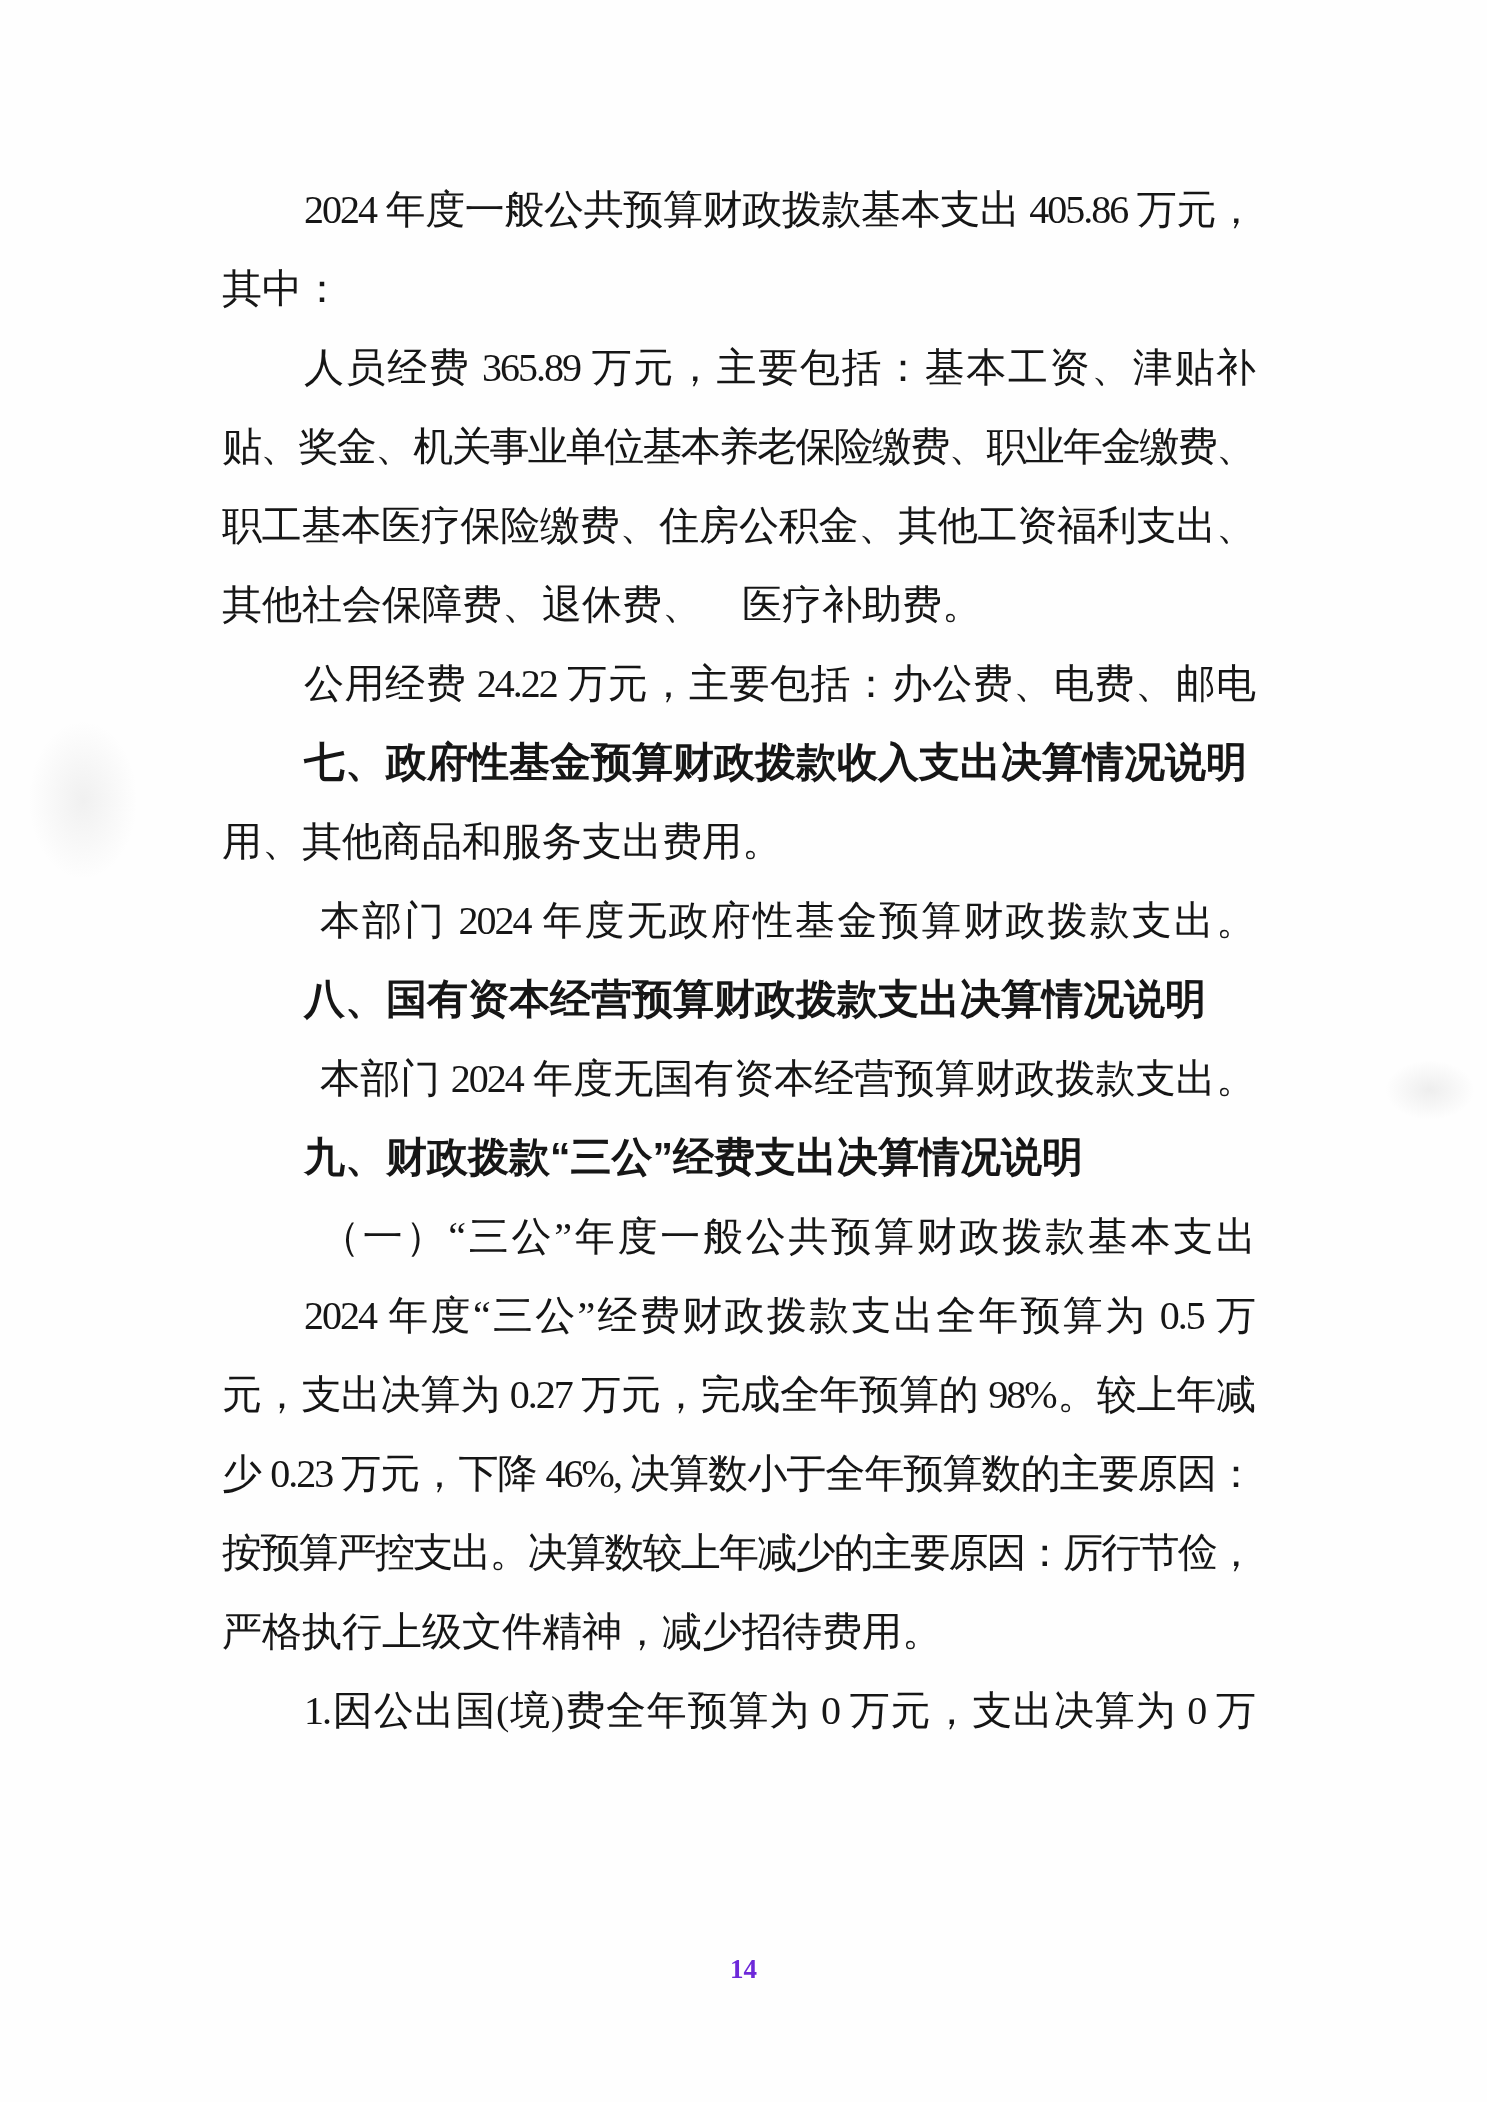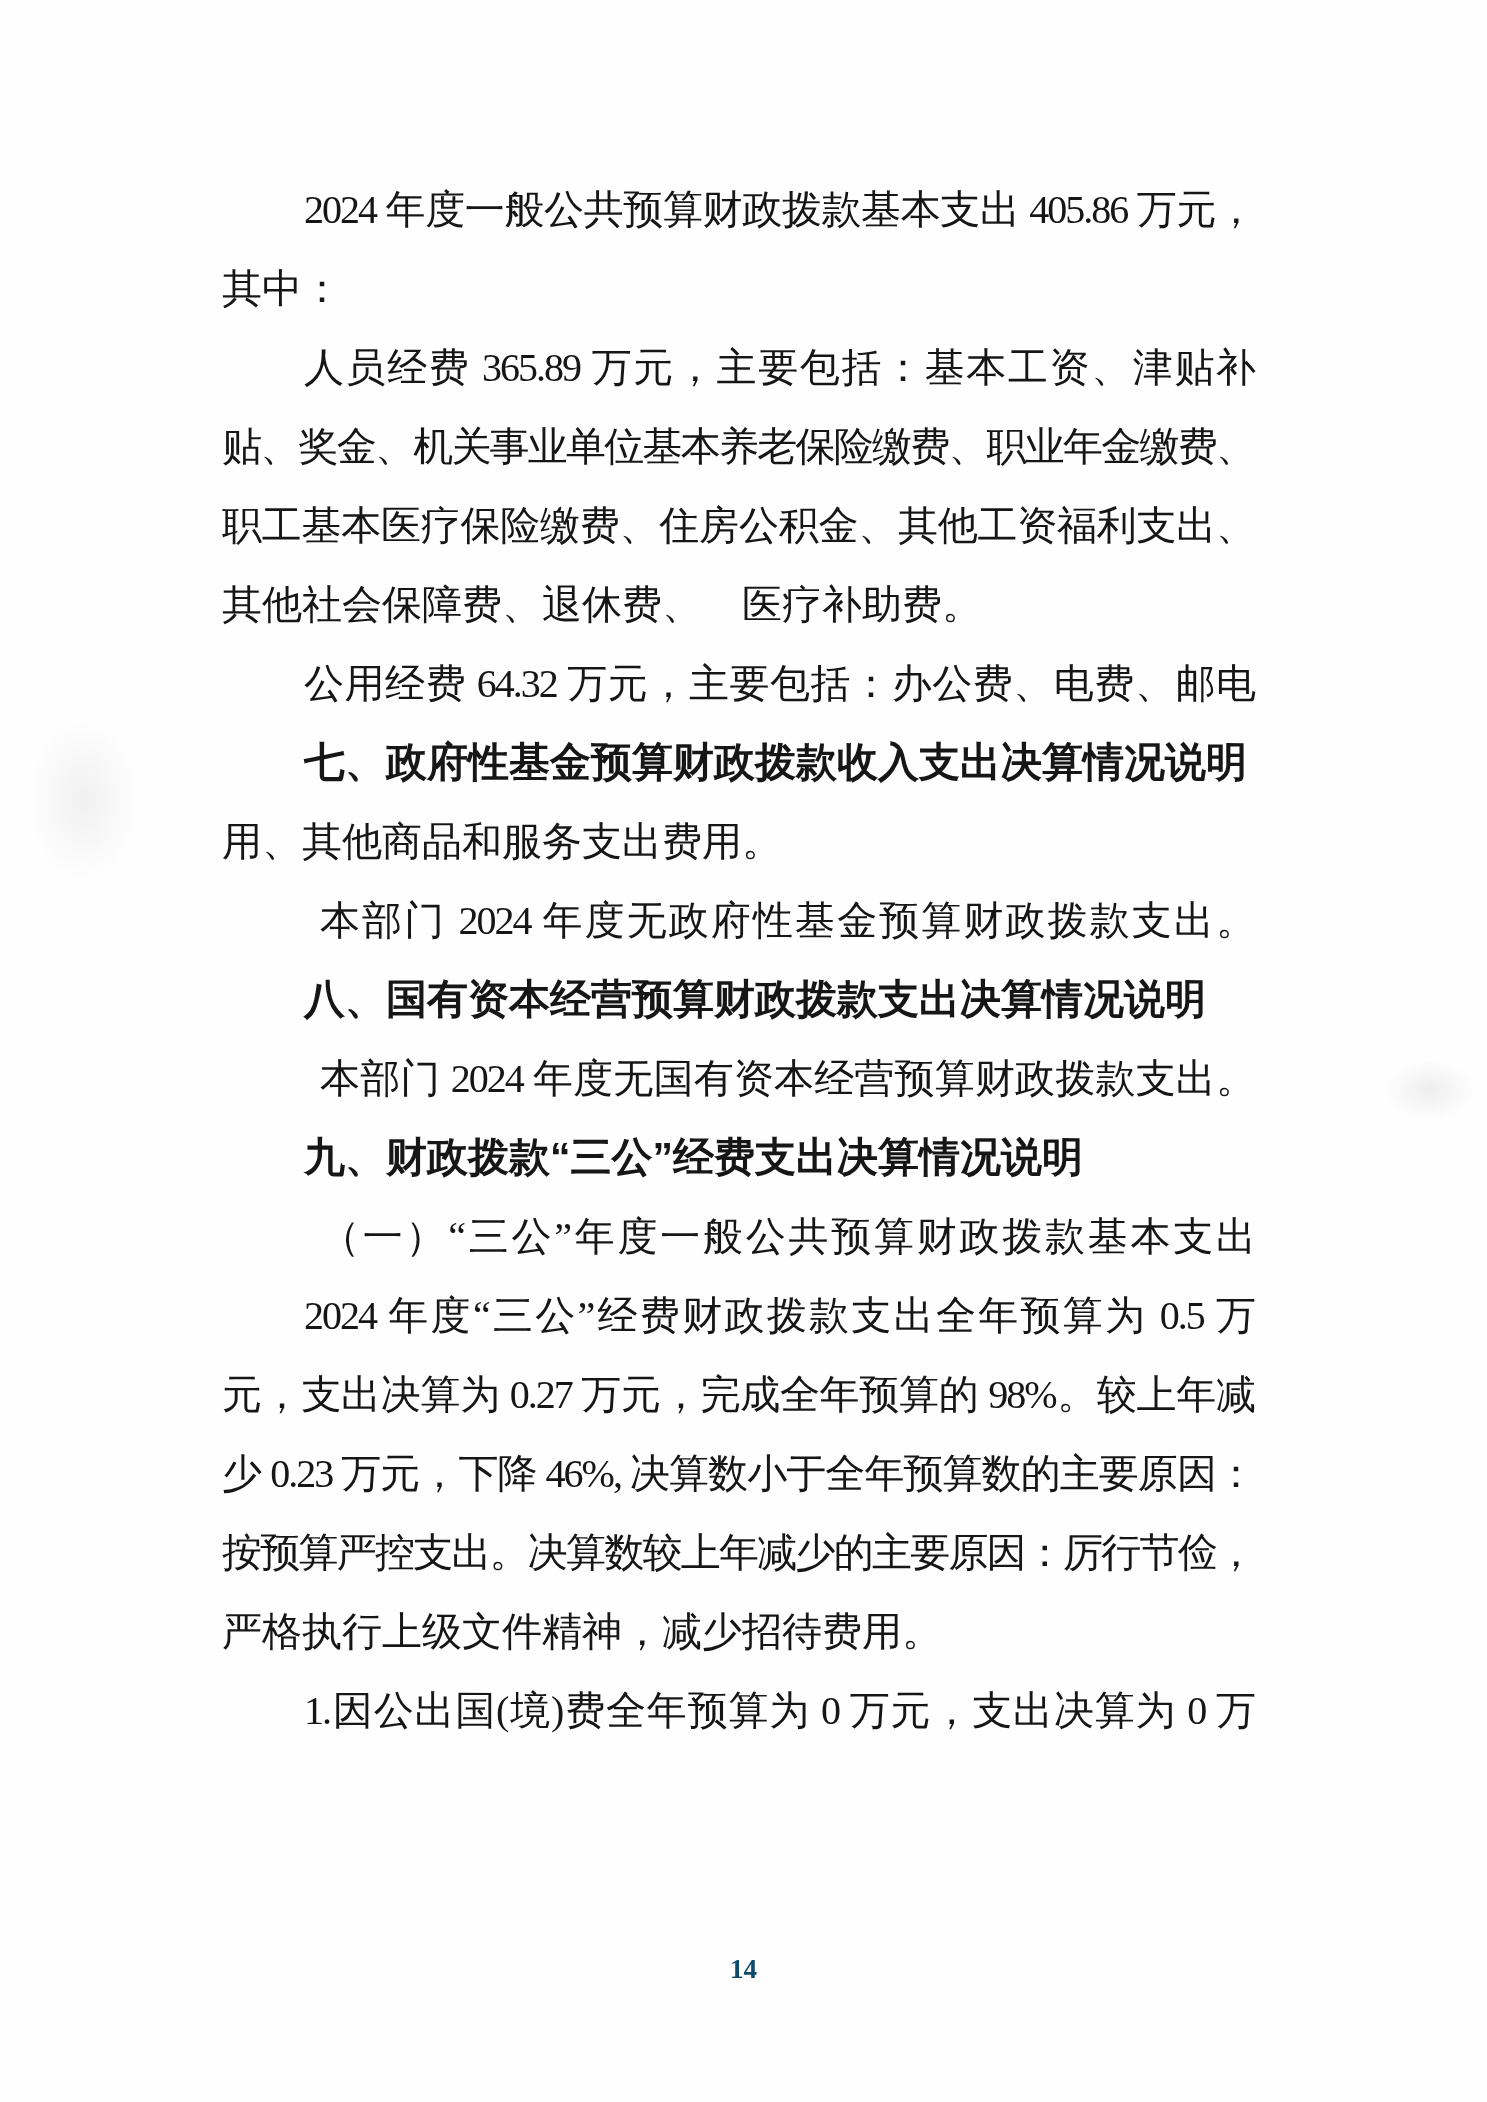--- a/index.html
+++ b/index.html
@@ -69,39 +69,39 @@
     top: 1948px;
     width: 100%;
     height: 42px;
     line-height: 42px;
     text-align: center;
   }
   .page-number {
     font-family: "Liberation Serif", "DejaVu Serif", serif;
     font-size: 27px;
     font-weight: 700;
-    color: #0c4a6e;
+    color: #6d28d9;
   }
 </style>
 </head>
 <body>
 
 <div class="page">
 
   <div class="smudge smudge-left"></div>
   <div class="smudge smudge-right"></div>
 
   <main class="text-block">
     <p class="ln ind fill">2024 年度一般公共预算财政拨款基本支出 405.86 万元，</p>
     <p class="ln">其中：</p>
     <p class="ln ind fill">人员经费 365.89 万元，主要包括：基本工资、津贴补</p>
     <p class="ln fill">贴、奖金、机关事业单位基本养老保险缴费、职业年金缴费、</p>
     <p class="ln fill">职工基本医疗保险缴费、住房公积金、其他工资福利支出、</p>
     <p class="ln">其他社会保障费、退休费、　医疗补助费。</p>
-    <p class="ln ind fill">公用经费 64.32 万元，主要包括：办公费、电费、邮电</p>
+    <p class="ln ind fill">公用经费 24.22 万元，主要包括：办公费、电费、邮电</p>
     <p class="ln ind hd">七、政府性基金预算财政拨款收入支出决算情况说明</p>
     <p class="ln">用、其他商品和服务支出费用。</p>
     <p class="ln ind2 fill">本部门 2024 年度无政府性基金预算财政拨款支出。</p>
     <p class="ln ind hd">八、国有资本经营预算财政拨款支出决算情况说明</p>
     <p class="ln ind2 fill">本部门 2024 年度无国有资本经营预算财政拨款支出。</p>
     <p class="ln ind hd">九、财政拨款“三公”经费支出决算情况说明</p>
     <p class="ln ind2 fill">（一）“三公”年度一般公共预算财政拨款基本支出</p>
     <p class="ln ind fill">2024 年度“三公”经费财政拨款支出全年预算为 0.5 万</p>
     <p class="ln fill">元，支出决算为 0.27 万元，完成全年预算的 98%。较上年减</p>
     <p class="ln fill">少 0.23 万元，下降 46%, 决算数小于全年预算数的主要原因：</p>

